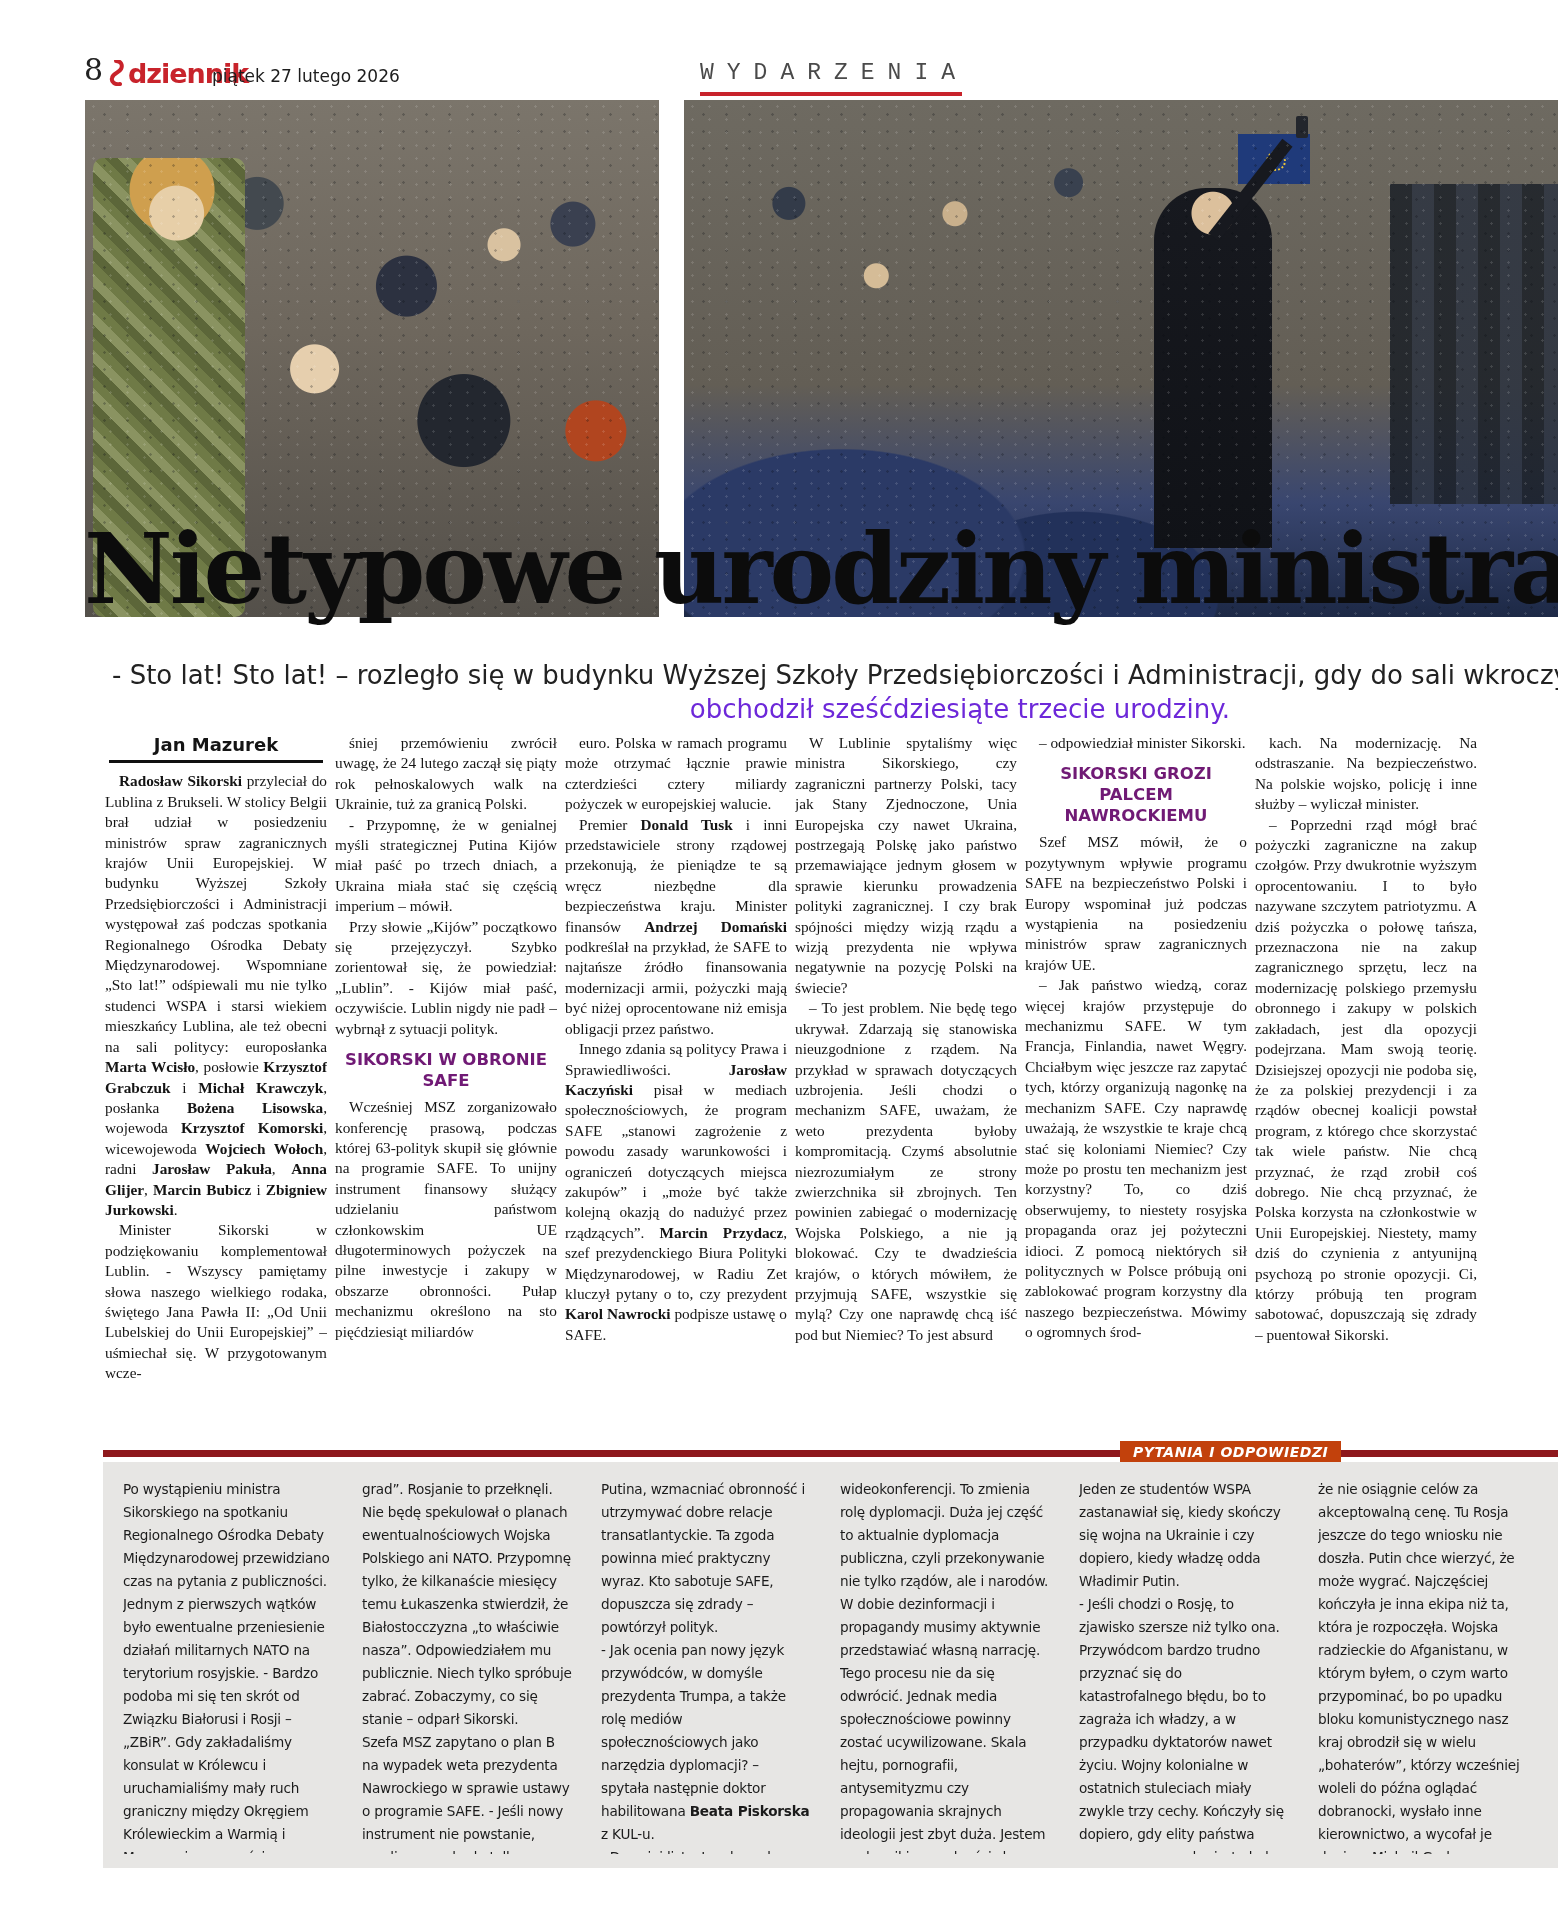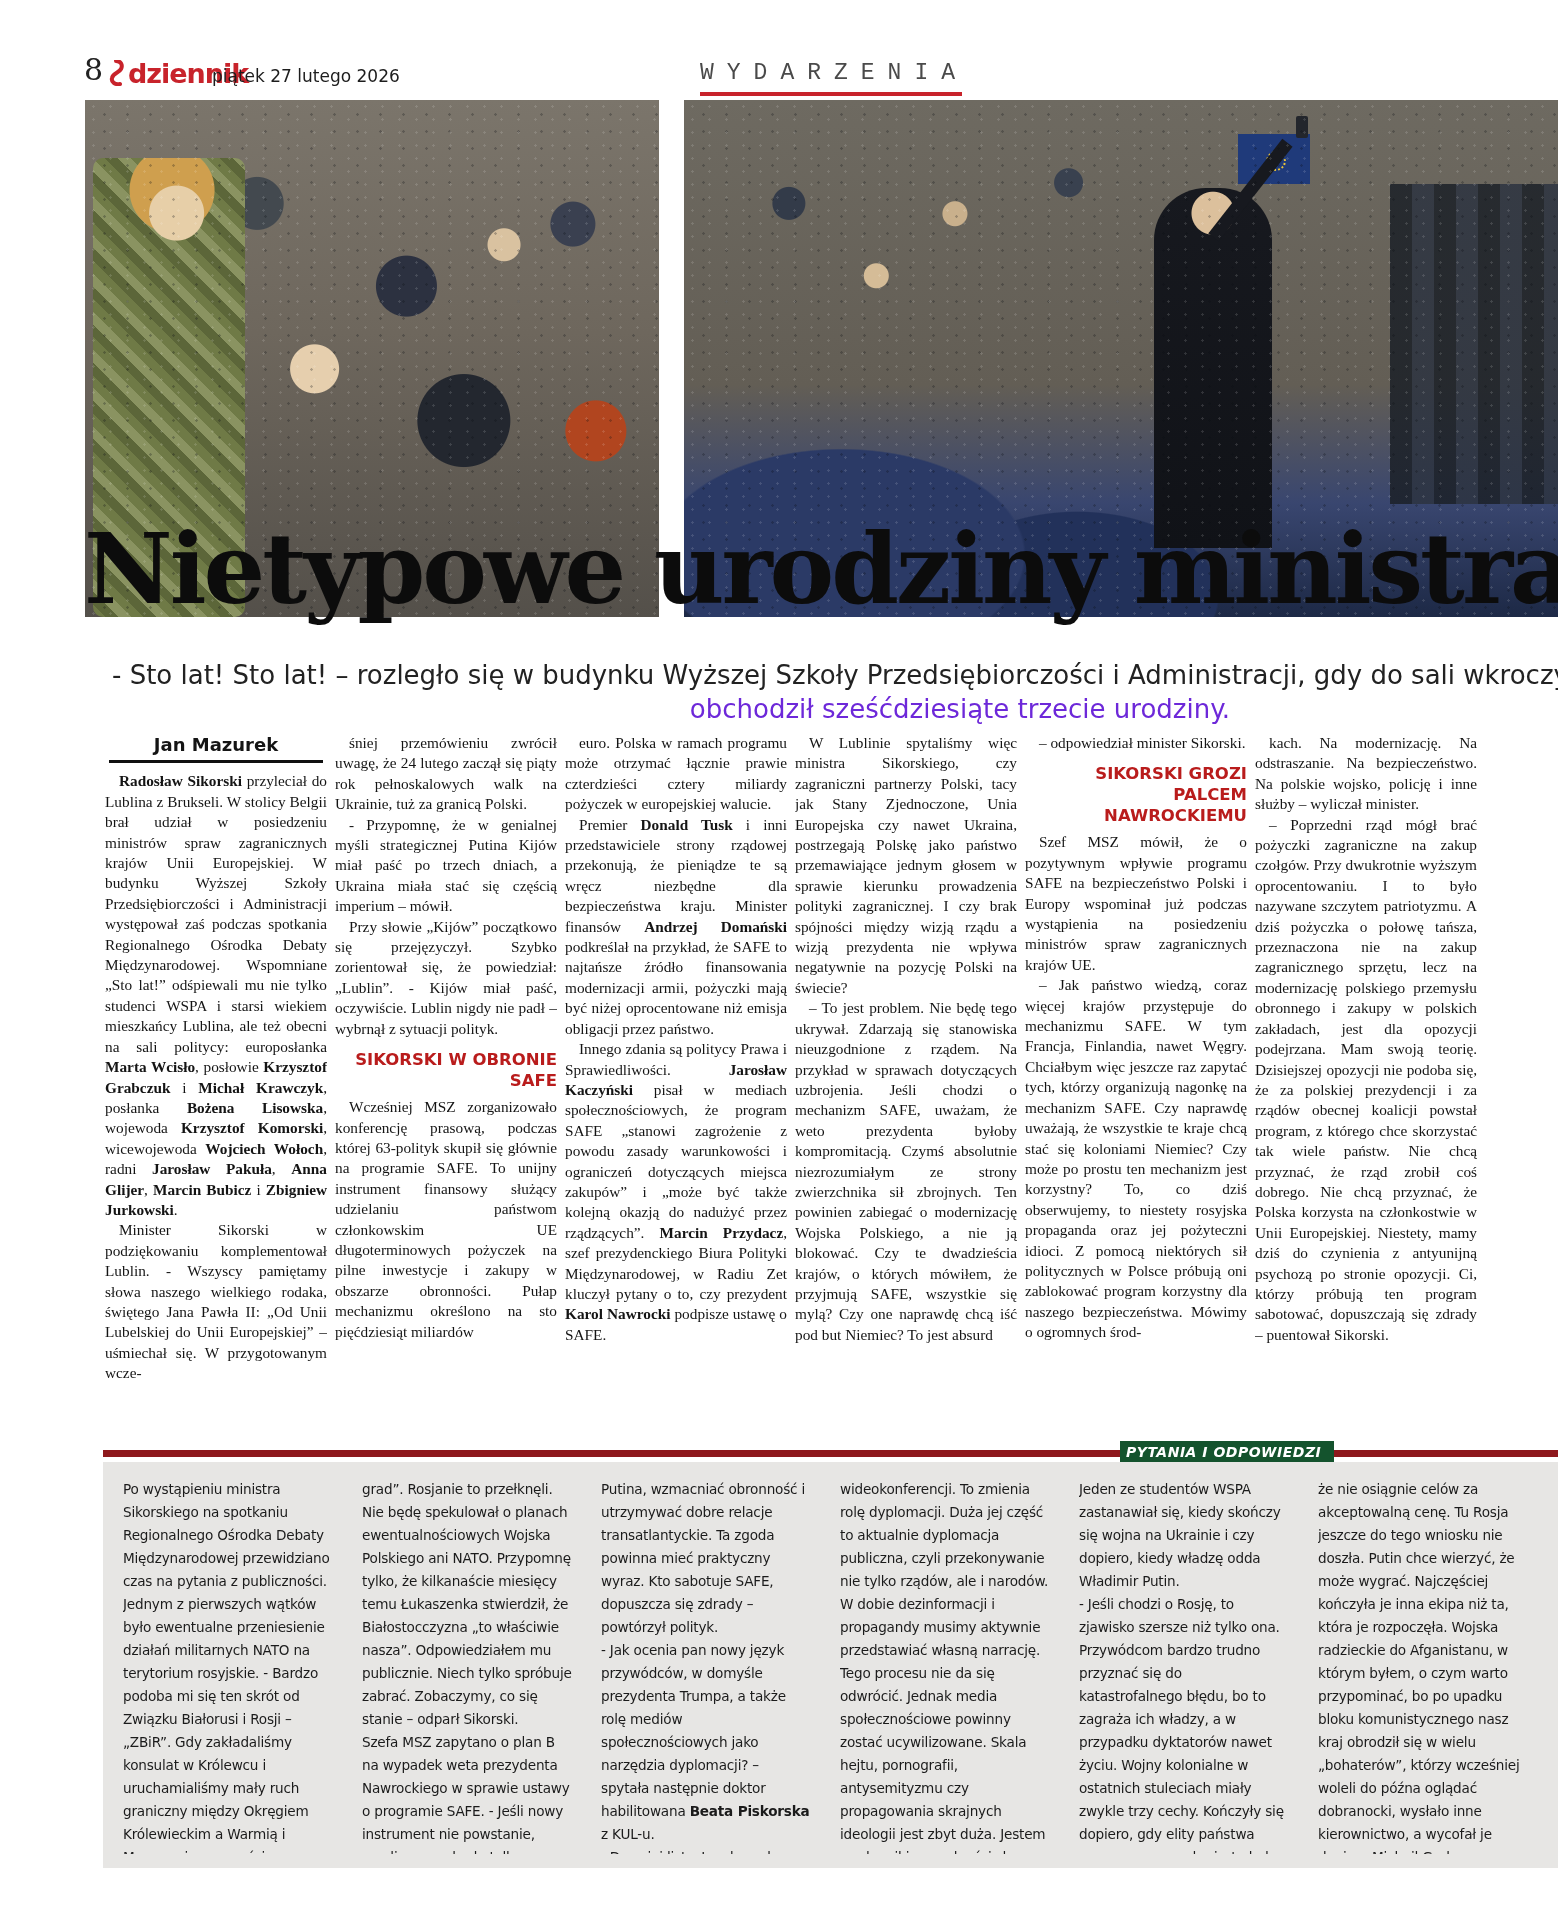--- a/index.html
+++ b/index.html
@@ -67,27 +67,27 @@
         font-family:"DejaVu Sans",sans-serif;font-size:26px;color:#6d28d9;white-space:nowrap;}
 
   
   #article-columns{position:absolute;left:105px;top:733px;width:1422px;height:714px;
       display:grid;grid-template-columns:repeat(6,222px);column-gap:8px;}
   .col{overflow:hidden;height:714px;font-size:15.3px;line-height:20.4px;text-align:justify;}
   .apara{margin:0;text-indent:14px;}
   .byline{font-family:"DejaVu Sans",sans-serif;font-weight:bold;font-size:18px;text-align:center;
       padding-bottom:5px;border-bottom:3.5px solid #101010;margin:2px 4px 8px 4px;}
   .colhead{font-family:"DejaVu Sans",sans-serif;font-weight:bold;font-size:16.5px;line-height:21px;
-      color:#b91c1c;margin:10px 0 6px 0;text-align:right;}
+      color:#701a75;margin:10px 0 6px 0;text-align:center;}
 
   
   .qa-rule{position:absolute;left:103px;top:1450px;width:1455px;height:7px;background:#8e181c;}
-  .qa-label{position:absolute;left:1120px;top:1441px;background:#14532d;color:#fff;
+  .qa-label{position:absolute;left:1120px;top:1441px;background:#c2410c;color:#fff;
       font-family:"DejaVu Sans",sans-serif;font-weight:bold;font-style:italic;font-size:14px;
-      letter-spacing:.5px;padding:3px 13px 4px 6px;}
+      letter-spacing:.5px;padding:3px 13px 4px 13px;}
   #qa-box{position:absolute;left:103px;top:1462px;width:1455px;height:406px;background:#e7e6e4;}
   #qa-columns{position:absolute;left:20px;top:16px;width:1405px;height:376px;
       display:grid;grid-template-columns:repeat(6,210px);column-gap:29px;}
   .qcol{overflow:hidden;font-family:"DejaVu Sans",sans-serif;font-size:13.6px;line-height:23px;
       letter-spacing:-0.2px;color:#1b1b1b;text-align:left;}
   .qpara{margin:0;}
 </style>
 </head>
 <body>
 

